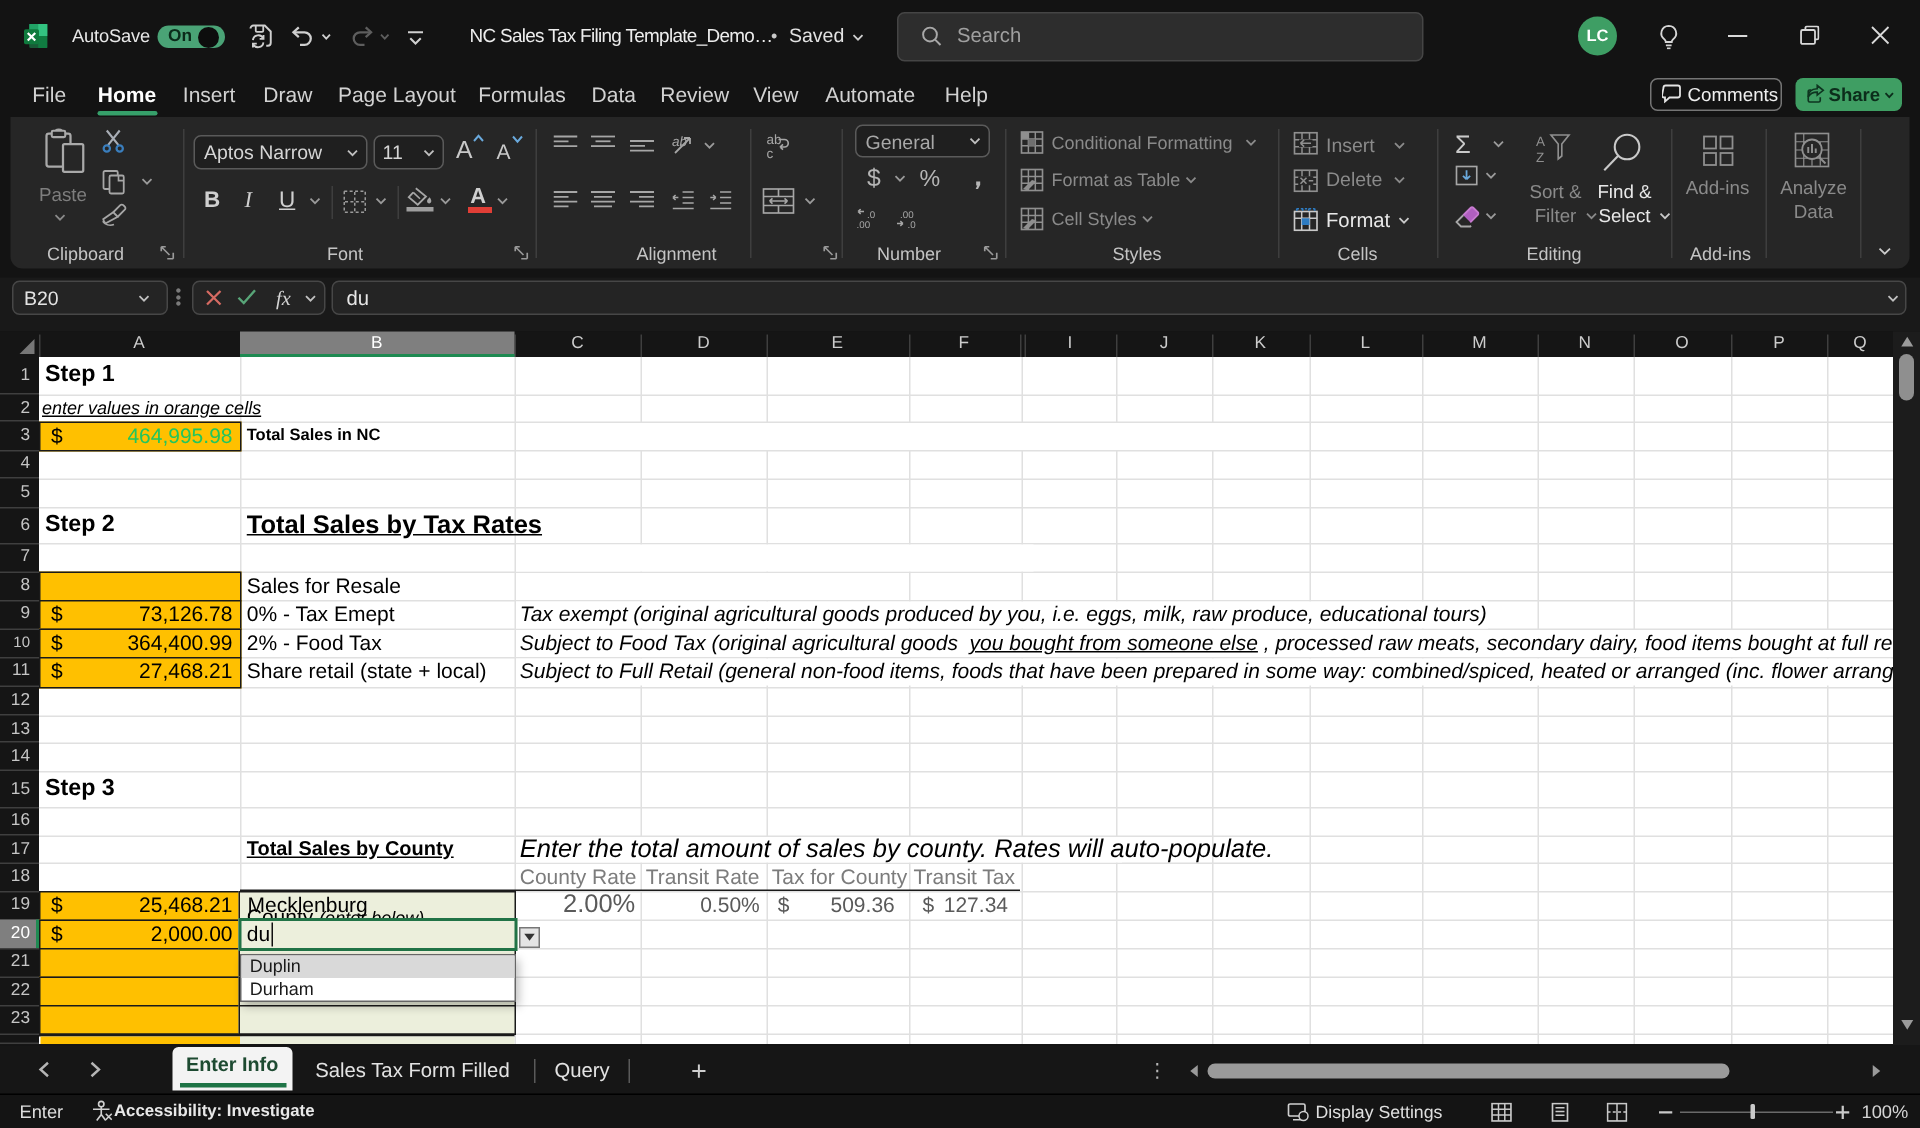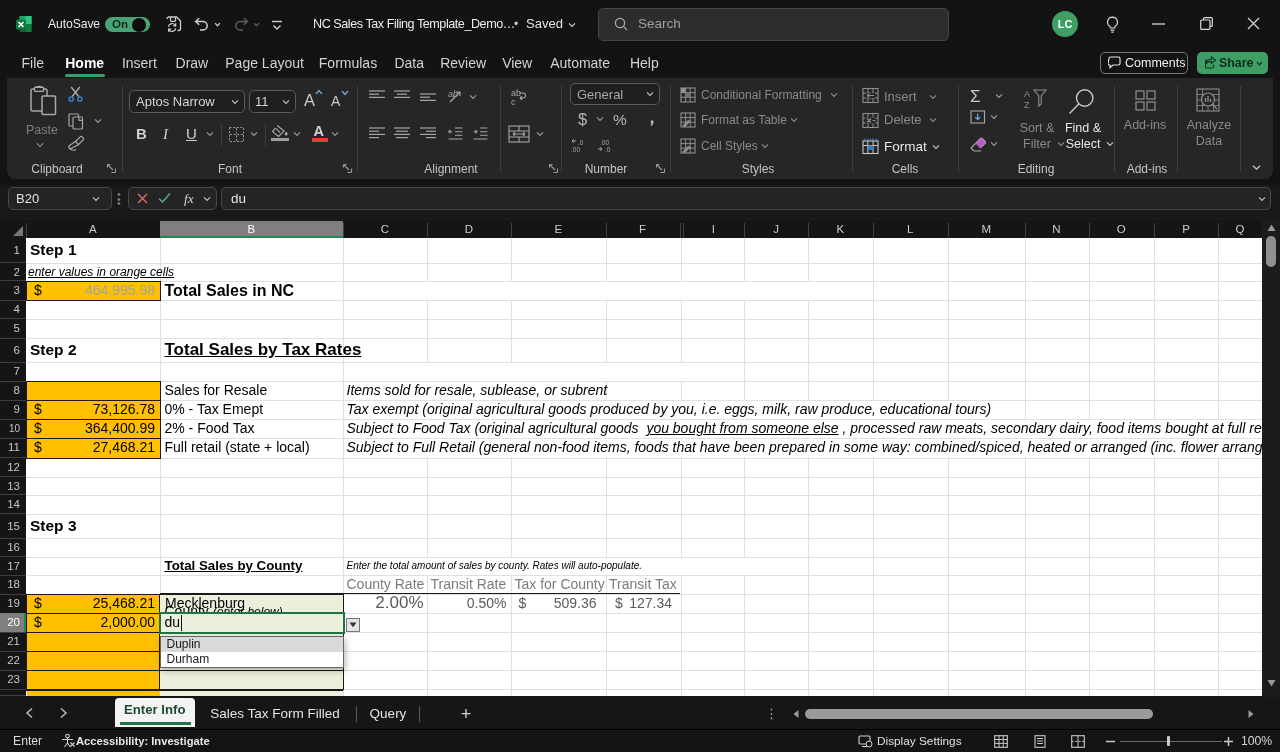--- a/index.html
+++ b/index.html
@@ -733,48 +733,47 @@
 <div style="position:absolute;left:158.5px;top:651.2px;width:185.5px;height:20.09999999999991px;background:#ecefdc;border:1px solid #1a1a1a;box-sizing:border-box;"></div>
 <div style="position:absolute;left:26px;top:670.3px;width:134.5px;height:20.0px;background:#ffc000;border:1px solid #1a1a1a;box-sizing:border-box;"></div>
 <div style="position:absolute;left:158.5px;top:670.3px;width:185.5px;height:20.0px;background:#ecefdc;border:1px solid #1a1a1a;box-sizing:border-box;"></div>
 <div style="position:absolute;left:26px;top:689.3px;width:317px;height:1.8px;background:#1a1a1a;"></div>
 <div style="position:absolute;left:26.5px;top:691px;width:133px;height:4.8px;background:#ffc000;"></div>
 <div style="position:absolute;left:160px;top:691px;width:183px;height:4.8px;background:#ecefdc;"></div>
 <div style="position:absolute;left:159.5px;top:592.9px;width:520px;height:1.6px;background:#1a1a1a;"></div>
 <div style="position:absolute;left:30px;top:238px;height:24.5px;line-height:24.5px;font-size:15.5px;color:#000;white-space:pre;font-weight:bold;">Step 1</div>
 <div style="position:absolute;left:28px;top:262.5px;height:18.30000000000001px;line-height:18.30000000000001px;font-size:12px;color:#000;white-space:pre;font-style:italic;text-decoration:underline;">enter values in orange cells</div>
 <div style="position:absolute;left:34px;top:280.8px;height:19.19999999999999px;line-height:19.19999999999999px;font-size:14px;color:#000;white-space:pre;">$</div>
-<div style="position:absolute;right:1125px;top:280.8px;height:15px;line-height:19.19999999999999px;font-size:14px;color:#a3a3a3;white-space:pre;">464,995.98</div>
-<div style="position:absolute;left:164.5px;top:280.8px;height:19.19999999999999px;line-height:19.19999999999999px;font-size:16px;color:#000;white-space:pre;font-weight:bold;">Total Sales in NC</div>
+<div style="position:absolute;right:1125px;top:280.8px;height:15px;line-height:19.19999999999999px;font-size:14px;color:#22c55e;white-space:pre;">464,995.98</div>
+<div style="position:absolute;left:164.5px;top:280.8px;height:19.19999999999999px;line-height:19.19999999999999px;font-size:11px;color:#000;white-space:pre;font-weight:bold;">Total Sales in NC</div>
 <div style="position:absolute;left:344px;top:281.8px;width:508px;height:18.19999999999999px;background:#ffffff;"></div>
 <div style="position:absolute;left:30px;top:338.2px;height:24.0px;line-height:24.0px;font-size:15.5px;color:#000;white-space:pre;font-weight:bold;">Step 2</div>
 <div style="position:absolute;left:164.5px;top:338.2px;height:24.0px;line-height:24.0px;font-size:17px;color:#000;white-space:pre;font-weight:bold;text-decoration:underline;">Total Sales by Tax Rates</div>
 <div style="position:absolute;left:344px;top:363.2px;width:345px;height:17.80000000000001px;background:#ffffff;"></div>
 <div style="position:absolute;left:164.5px;top:381px;height:19.100000000000023px;line-height:19.100000000000023px;font-size:14px;color:#000;white-space:pre;">Sales for Resale</div>
 <div style="position:absolute;left:344px;top:382px;width:260px;height:18px;background:#ffffff;"></div>
-<div style="position:absolute;left:346.5px;top:381px;height:19.100000000000023px;line-height:19.100000000000023px;font-size:14px;color:#000;white-space:pre;font-style:italic;">Items sold for resale, sublease, or subrent</div>
 <div style="position:absolute;left:34px;top:400.1px;height:19.0px;line-height:19.0px;font-size:14px;color:#000;white-space:pre;">$</div>
 <div style="position:absolute;right:1125px;top:400.1px;height:19.0px;line-height:19.0px;font-size:14px;color:#000;white-space:pre;">73,126.78</div>
 <div style="position:absolute;left:164.5px;top:400.1px;height:19.0px;line-height:19.0px;font-size:14px;color:#000;white-space:pre;">0% - Tax Emept</div>
 <div style="position:absolute;left:344px;top:401.1px;width:648px;height:18.0px;background:#ffffff;"></div>
 <div style="position:absolute;left:346.5px;top:400.1px;height:19.0px;line-height:19.0px;font-size:14px;color:#000;white-space:pre;font-style:italic;">Tax exempt (original agricultural goods produced by you, i.e. eggs, milk, raw produce, educational tours)</div>
 <div style="position:absolute;left:34px;top:419.1px;height:19.19999999999999px;line-height:19.19999999999999px;font-size:14px;color:#000;white-space:pre;">$</div>
 <div style="position:absolute;right:1125px;top:419.1px;height:19.19999999999999px;line-height:19.19999999999999px;font-size:14px;color:#000;white-space:pre;">364,400.99</div>
 <div style="position:absolute;left:164.5px;top:419.1px;height:19.19999999999999px;line-height:19.19999999999999px;font-size:14px;color:#000;white-space:pre;">2% - Food Tax</div>
 <div style="position:absolute;left:344px;top:420.1px;width:917px;height:18.19999999999999px;background:#ffffff;"></div>
 <div style="position:absolute;left:346.5px;top:419.1px;height:19.19999999999999px;line-height:19.19999999999999px;font-size:14px;color:#000;white-space:pre;font-style:italic;">Subject to Food Tax (original agricultural goods  <span style="text-decoration:underline;">you bought from someone else</span> , processed raw meats, secondary dairy, food items bought at full retail fr</div>
 <div style="position:absolute;left:34px;top:438.3px;height:19.30000000000001px;line-height:19.30000000000001px;font-size:14px;color:#000;white-space:pre;">$</div>
 <div style="position:absolute;right:1125px;top:438.3px;height:19.30000000000001px;line-height:19.30000000000001px;font-size:14px;color:#000;white-space:pre;">27,468.21</div>
-<div style="position:absolute;left:164.5px;top:438.3px;height:19.30000000000001px;line-height:19.30000000000001px;font-size:14px;color:#000;white-space:pre;">Full retail (state + local)</div>
+<div style="position:absolute;left:164.5px;top:438.3px;height:19.30000000000001px;line-height:19.30000000000001px;font-size:14px;color:#000;white-space:pre;">Share retail (state + local)</div>
 <div style="position:absolute;left:344px;top:439.3px;width:917px;height:18.19999999999999px;background:#ffffff;"></div>
 <div style="position:absolute;left:346.5px;top:438.3px;height:19.30000000000001px;line-height:19.30000000000001px;font-size:14px;color:#000;white-space:pre;font-style:italic;">Subject to Full Retail (general non-food items, foods that have been prepared in some way: combined/spiced, heated or arranged (inc. flower arrangemen</div>
 <div style="position:absolute;left:30px;top:513.9px;height:24.200000000000045px;line-height:24.200000000000045px;font-size:15.5px;color:#000;white-space:pre;font-weight:bold;">Step 3</div>
 <div style="position:absolute;left:164.5px;top:556.7px;height:18.5px;line-height:18.5px;font-size:13.3px;color:#000;white-space:pre;font-weight:bold;text-decoration:underline;">Total Sales by County</div>
 <div style="position:absolute;left:344px;top:557.7px;width:404px;height:17.5px;background:#ffffff;"></div>
-<div style="position:absolute;left:346.5px;top:556.7px;height:18.5px;line-height:18.5px;font-size:10px;color:#000;white-space:pre;font-style:italic;">Enter the total amount of sales by county. Rates will auto-populate.</div>
+<div style="position:absolute;left:346.5px;top:556.7px;height:18.5px;line-height:18.5px;font-size:17px;color:#000;white-space:pre;font-style:italic;">Enter the total amount of sales by county. Rates will auto-populate.</div>
 <div style="position:absolute;left:164.5px;top:554px;height:19.0px;line-height:19.0px;font-size:14px;color:#000;white-space:pre;margin-top:48px;">County <span style="font-style:italic;font-size:12px;">(enter below)</span></div>
 <div style="position:absolute;left:346.5px;top:575.2px;height:19px;line-height:19px;font-size:14px;color:#7c7c7c;white-space:pre;">County Rate</div>
 <div style="position:absolute;left:430.5px;top:575.2px;height:19px;line-height:19px;font-size:14px;color:#7c7c7c;white-space:pre;">Transit Rate</div>
 <div style="position:absolute;left:514.5px;top:575.2px;height:19px;line-height:19px;font-size:14px;color:#7c7c7c;white-space:pre;">Tax for County</div>
 <div style="position:absolute;left:609px;top:575.2px;height:19px;line-height:19px;font-size:14px;color:#7c7c7c;white-space:pre;">Transit Tax</div>
 <div style="position:absolute;left:34px;top:594.2px;height:19.0px;line-height:19.0px;font-size:14px;color:#000;white-space:pre;">$</div>
 <div style="position:absolute;right:1125px;top:594.2px;height:19.0px;line-height:19.0px;font-size:14px;color:#000;white-space:pre;">25,468.21</div>
 <div style="position:absolute;left:165px;top:594.2px;height:19.0px;line-height:19.0px;font-size:14px;color:#000;white-space:pre;">Mecklenburg</div>
 <div style="position:absolute;right:856.5px;top:594.2px;height:18.9px;line-height:18.9px;font-size:17px;color:#5a5a5a;white-space:pre;">2.00%</div>
 <div style="position:absolute;right:773.5px;top:594.2px;height:18.9px;line-height:18.9px;font-size:14px;color:#5a5a5a;white-space:pre;">0.50%</div>

